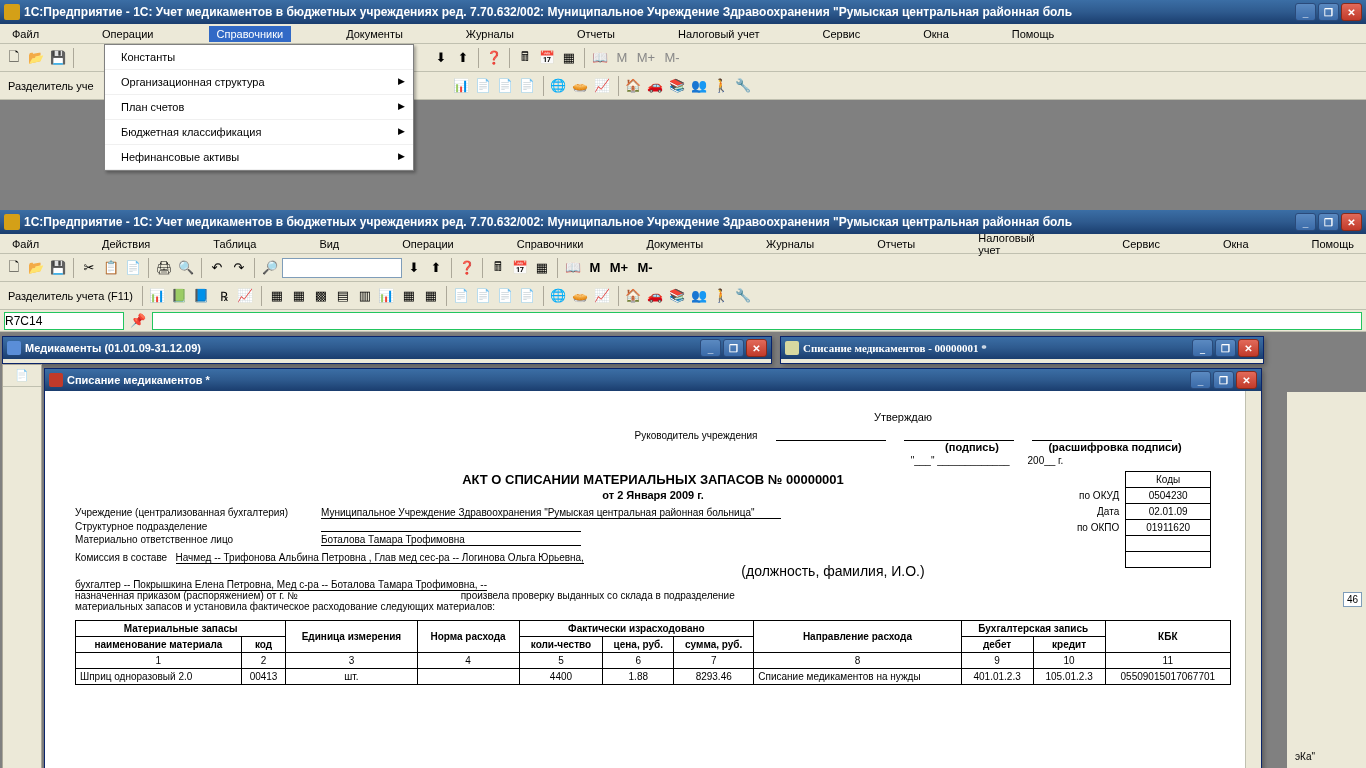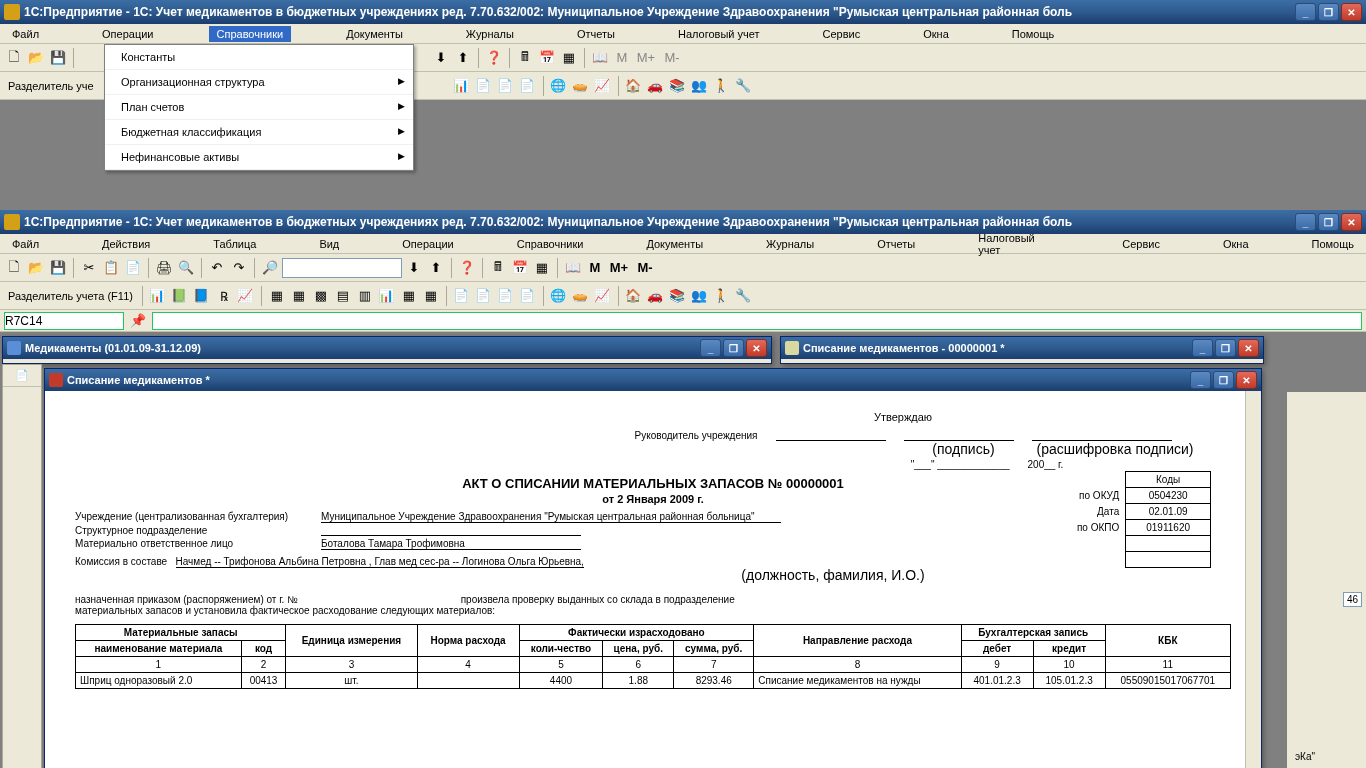--- a/index.html
+++ b/index.html
@@ -33,21 +33,21 @@
 
 .childwin { position:absolute; border:1px solid #0a246a; background:#ece9d8; box-shadow:2px 2px 5px rgba(0,0,0,0.3);}
 .childwin .titlebar { height:22px; font-size:11px;}
 
 .doc { background:#fff; padding:20px 30px; font-size:11px; color:#000; overflow:auto; height:calc(100% - 22px); position:relative;}
 .doc .scrollbar { position:absolute; right:0; top:0; width:16px; height:100%; background:#ece9d8; border-left:1px solid #c0c0b0;}
 
 .approve { display:flex; flex-direction:column; align-items:center; margin-left:500px; margin-bottom:6px;}
 .approve .row { display:flex; align-items:flex-end; gap:18px; font-size:10px;}
 .underline { border-bottom:1px solid #000; min-width:110px; display:inline-block; height:14px;}
-.small { font-size:14px; color:#000;}
+.small { font-size:11px; color:#000;font-weight:bold;}
 
 .doctitle { font-weight:bold; font-size:13px; text-align:center; margin:6px 0 2px 0;}
 .docdate { text-align:center; font-weight:bold; margin-bottom:6px;}
 
 .codes { position:absolute; right:50px; top:80px;}
 .codes table { border-collapse:collapse;}
 .codes td { border:1px solid #000; padding:2px 20px; text-align:center; font-size:10px;margin-top:33px;}
 .codes .lbl { border:none; text-align:right; padding-right:6px;}
 
 .fields { margin-top:4px;}
@@ -244,21 +244,21 @@
         <span style="width:14px;height:14px;background:#5a8ed8;margin-right:4px;border-radius:2px;"></span>
         <span class="title">Медикаменты (01.01.09-31.12.09)</span>
         <div class="winbtns">
           <div class="winbtn">_</div>
           <div class="winbtn">❐</div>
           <div class="winbtn close">✕</div>
         </div>
       </div>
     </div>
 
-    <div class="childwin" style="left:780px; top:4px; width:484px; height:28px;">
+    <div class="childwin" style="left:780px; top:4px; width:484px; height:28px;font-family:Liberation Serif, serif;">
       <div class="titlebar">
         <span style="width:14px;height:14px;background:#d8d8a0;margin-right:4px;border-radius:2px;"></span>
         <span class="title">Списание медикаментов  - 00000001 *</span>
         <div class="winbtns">
           <div class="winbtn">_</div>
           <div class="winbtn">❐</div>
           <div class="winbtn close">✕</div>
         </div>
       </div>
     </div>
@@ -352,21 +352,21 @@
           <div class="frow">
             <span class="flabel">Материально ответственное лицо</span>
             <span class="fval">Боталова Тамара Трофимовна</span>
           </div>
         </div>
 
         <div class="comm">
           <span>Комиссия в составе</span>&nbsp;&nbsp;
           <span class="u">Начмед -- Трифонова Альбина Петровна , Глав мед сес-ра -- Логинова Ольга  Юрьевна,</span>
           <span class="c" style="margin-left:360px">(должность, фамилия, И.О.)</span>
-          <br>
+          <span class="u">бухгалтер -- Покрышкина Елена Петровна, Мед  с-ра -- Боталова Тамара Трофимовна,  --</span><br>
           <span>назначенная приказом (распоряжением)      от      г. №</span>
           <span style="margin-left:160px">произвела проверку выданных со склада в подразделение</span><br>
           <span>материальных запасов и установила фактическое расходование следующих материалов:</span>
         </div>
 
         <table class="mattable">
           <tbody>
               <tr>
             <th colspan="2">Материальные запасы</th>
             <th rowspan="2">Единица измерения</th>

